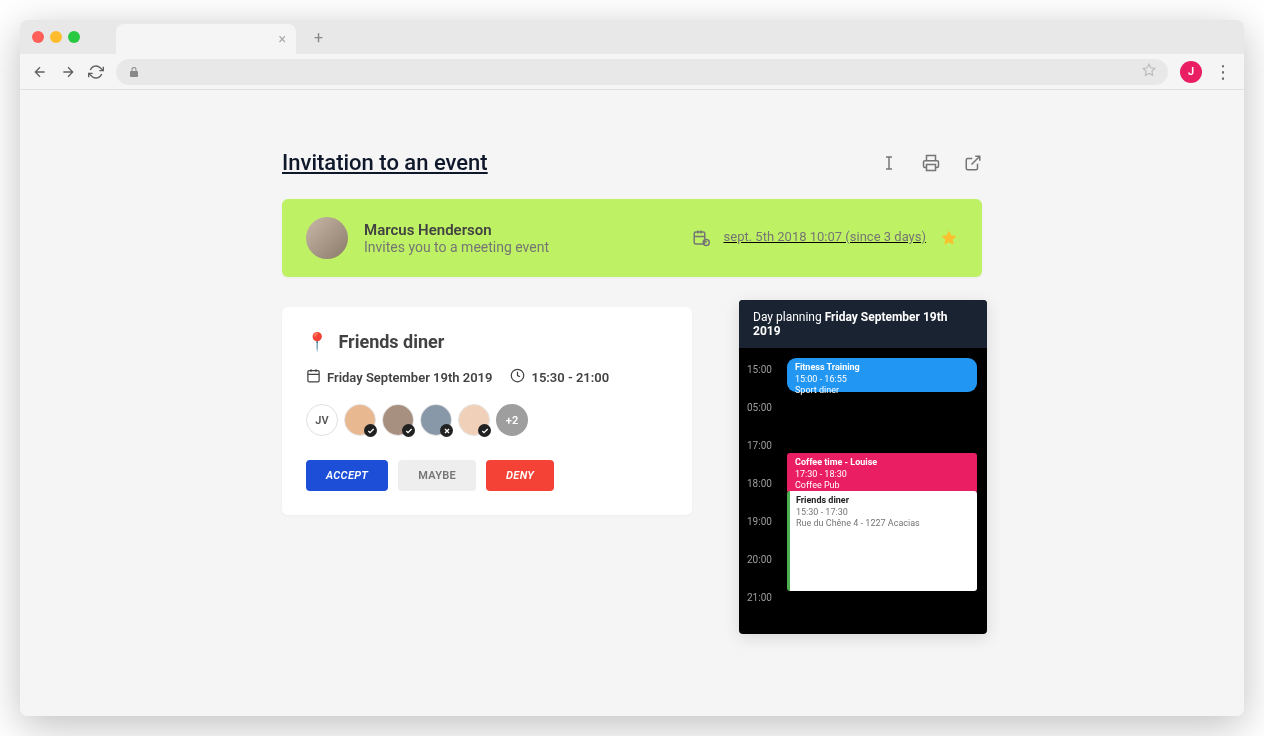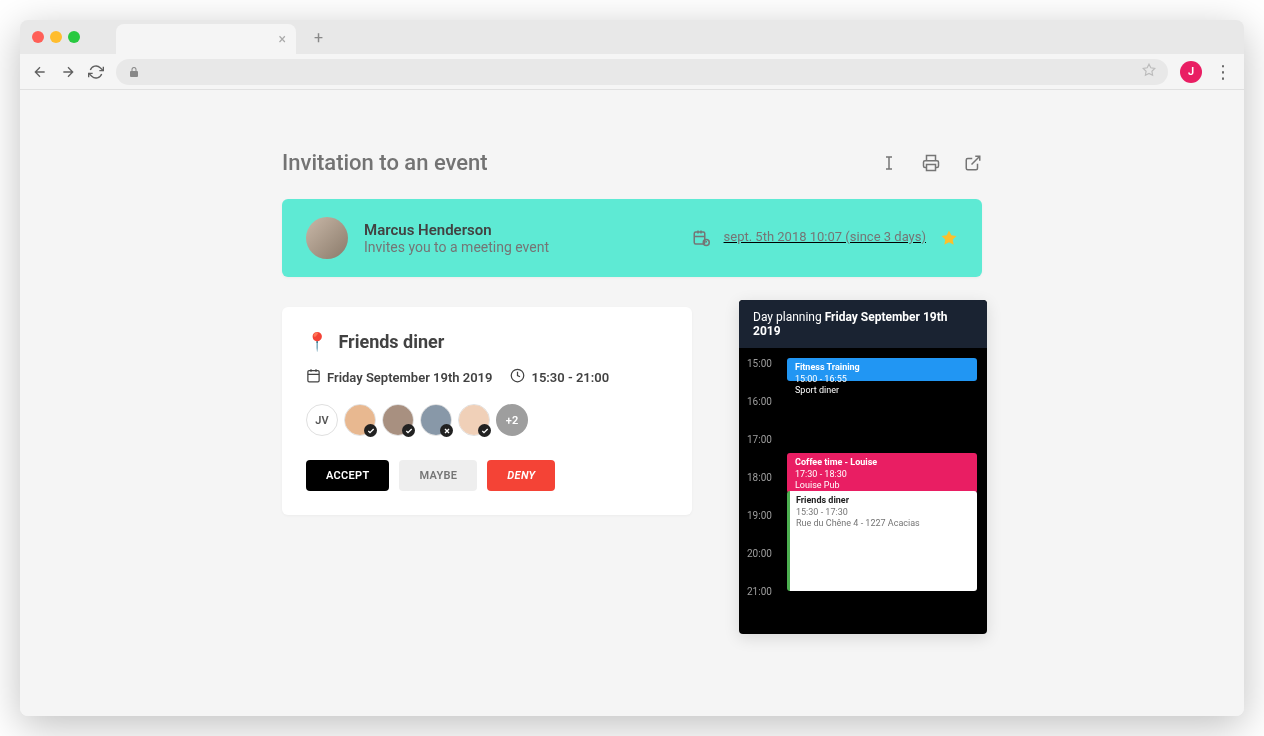--- a/index.html
+++ b/index.html
@@ -72,26 +72,26 @@
   width: 700px;
   margin: 0 auto;
 }
 
 .page-header {
   display: flex;
   align-items: center;
   justify-content: space-between;
   margin-bottom: 24px;
 }
-.page-header h1 { font-size: 22px; font-weight: 500; color: #737373; }
+.page-header h1 { font-size: 22px; font-weight: 500; color: #0f172a; text-decoration: underline; }
 .header-actions { display: flex; gap: 24px; color: #757575; }
 .header-actions svg { width: 18px; height: 18px; display: block; }
 
 .inviter-card {
-  background: #5eead4;
+  background: #bef264;
   border-radius: 6px;
   padding: 18px 24px;
   display: flex;
   align-items: center;
   gap: 16px;
   box-shadow: 0 1px 3px rgba(0,0,0,0.04);
   margin-bottom: 30px;
 }
 .inviter-avatar {
   width: 42px; height: 42px; border-radius: 50%;
@@ -133,21 +133,21 @@
   border-radius: 50%; background: #212121; display: flex; align-items: center; justify-content: center;
 }
 .attendee .badge svg { width: 8px; height: 8px; color: #fff; }
 .attendee.more { background: #9e9e9e; color: #fff; border: none; }
 
 .buttons { display: flex; gap: 10px; }
 .btn {
   border: none; border-radius: 4px; padding: 9px 20px;
   font-size: 11px; font-weight: 600; letter-spacing: 0.3px; cursor: pointer;
 }
-.btn-accept { background: #000000; color: #fff; }
+.btn-accept { background: #1d4ed8; color: #fff; font-style: italic; }
 .btn-maybe { background: #eeeeee; color: #757575; }
 .btn-deny { background: #f44336; color: #fff; font-style: italic; }
 
 .dayplan {
   width: 248px;
   background: #000000;
   border-radius: 4px;
   box-shadow: 0 4px 16px rgba(0,0,0,0.12);
   overflow: hidden;
   position: absolute;
@@ -159,21 +159,21 @@
   color: #fff;
   padding: 10px 14px;
   font-size: 12px;
 }
 .dayplan-header b { font-weight: 700; }
 .dayplan-body {
   position: relative;
   padding: 10px 10px 10px 48px;
 }
 .timecol {
-  position: absolute; left: 8px; top: 10px; width: 36px;
+  position: absolute; left: 8px; top: 16px; width: 36px;
 }
 .timelabel { font-size: 10px; color: #9e9e9e; height: 38px; display: flex; align-items: flex-start; }
 .timeline { position: relative; height: 266px; }
 .slot {
   position: absolute; left: 0; right: 0; border-radius: 3px;
   padding: 4px 8px; font-size: 9px; line-height: 1.3;
 }
 .slot-title { font-weight: 700; }
 .slot-blue { background: #2196f3; color: #fff; }
 .slot-pink { background: #e91e63; color: #fff; }
@@ -346,37 +346,37 @@
       </div>
     </div>
 
     <div class="dayplan">
       <div class="dayplan-header">
         <span>Day planning </span><b>Friday September 19th 2019</b>
       </div>
       <div class="dayplan-body">
         <div class="timecol" id="timecol">
             <div class="timelabel">15:00</div>
-            <div class="timelabel">16:00</div>
+            <div class="timelabel">05:00</div>
             <div class="timelabel">17:00</div>
             <div class="timelabel">18:00</div>
             <div class="timelabel">19:00</div>
             <div class="timelabel">20:00</div>
             <div class="timelabel">21:00</div>
           </div>
         <div class="timeline" id="timeline">
-            <div class="slot slot-blue" style="top: 0px; height: 23px;">
+            <div class="slot slot-blue" style="top: 0px; height: 34px; border-radius: 9px;">
               <div class="slot-title">Fitness Training</div>
               <div class="slot-sub">15:00 - 16:55</div>
               <div class="slot-sub">Sport diner</div>
             </div>
             <div class="slot slot-pink" style="top: 95px; height: 40px;">
               <div class="slot-title">Coffee time - Louise</div>
               <div class="slot-sub">17:30 - 18:30</div>
-              <div class="slot-sub">Louise Pub</div>
+              <div class="slot-sub">Coffee Pub</div>
             </div>
             <div class="slot slot-green" style="top: 133px; height: 100px;">
               <div class="slot-title">Friends diner</div>
               <div class="slot-sub">15:30 - 17:30</div>
               <div class="slot-sub">Rue du Chêne 4 - 1227 Acacias</div>
             </div>
           </div>
       </div>
     </div>
 

